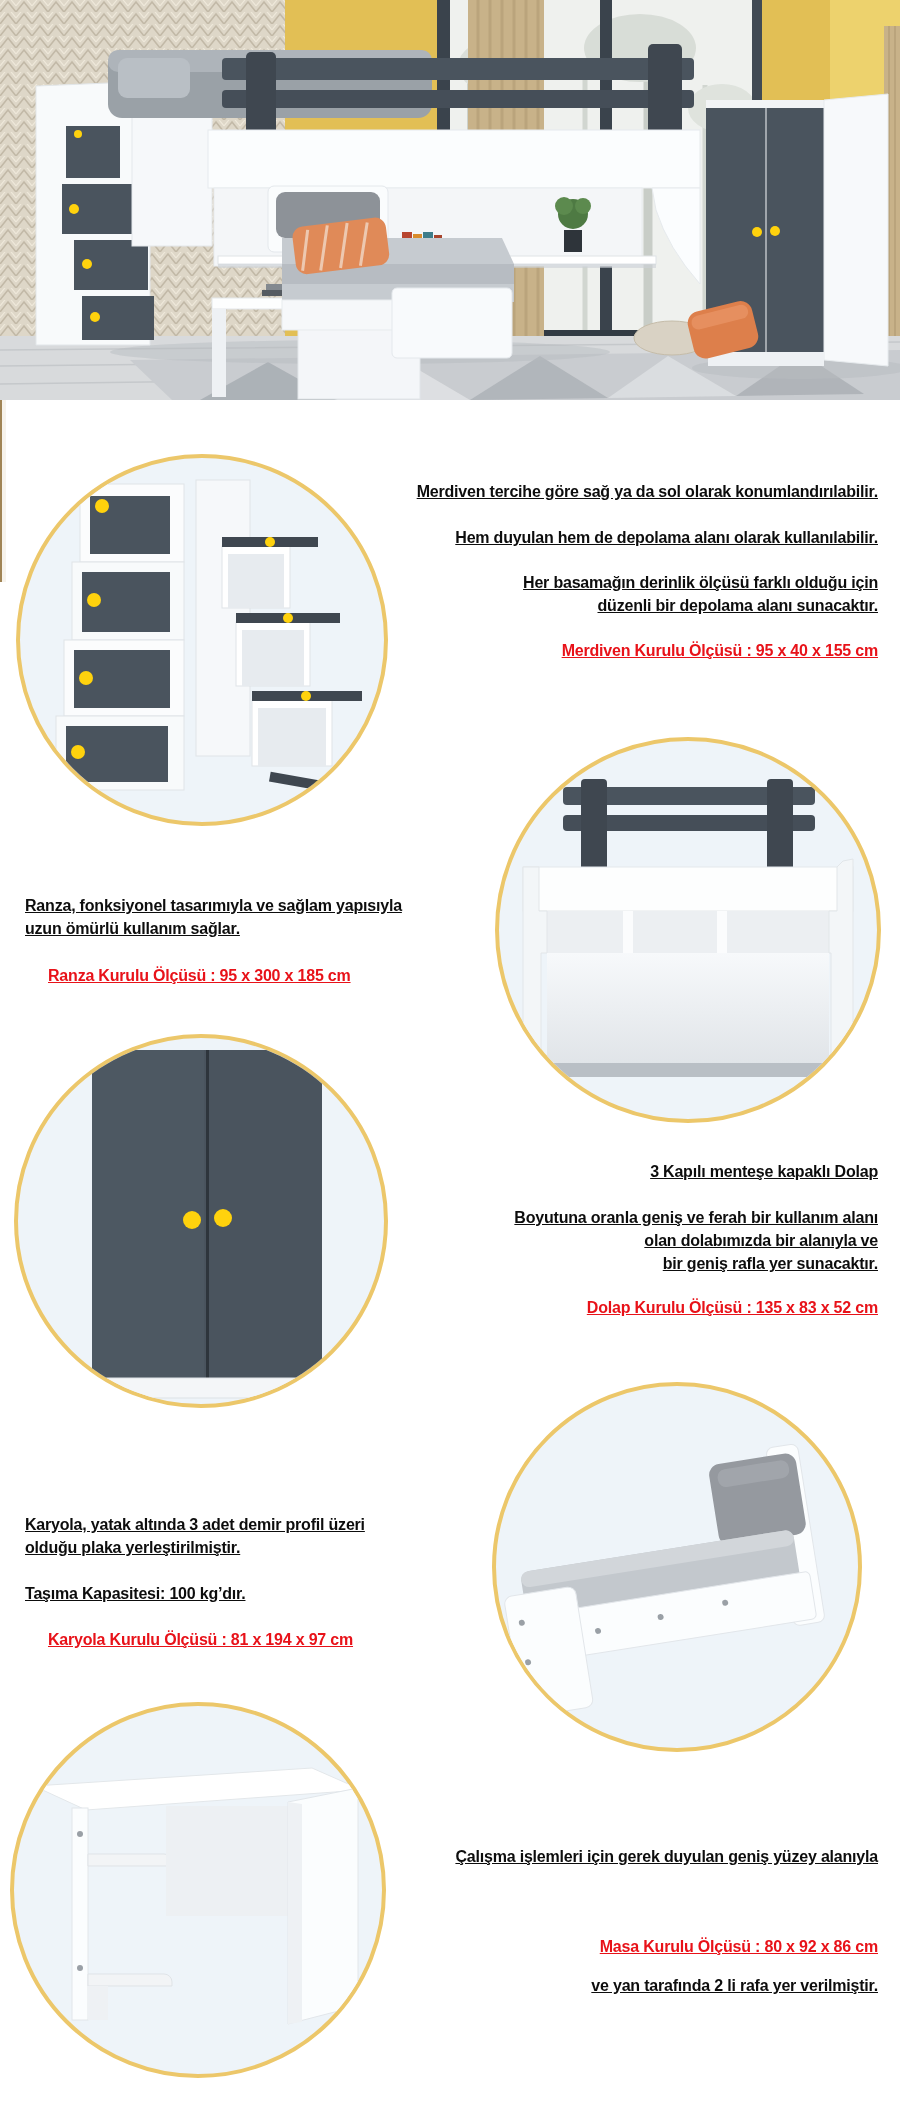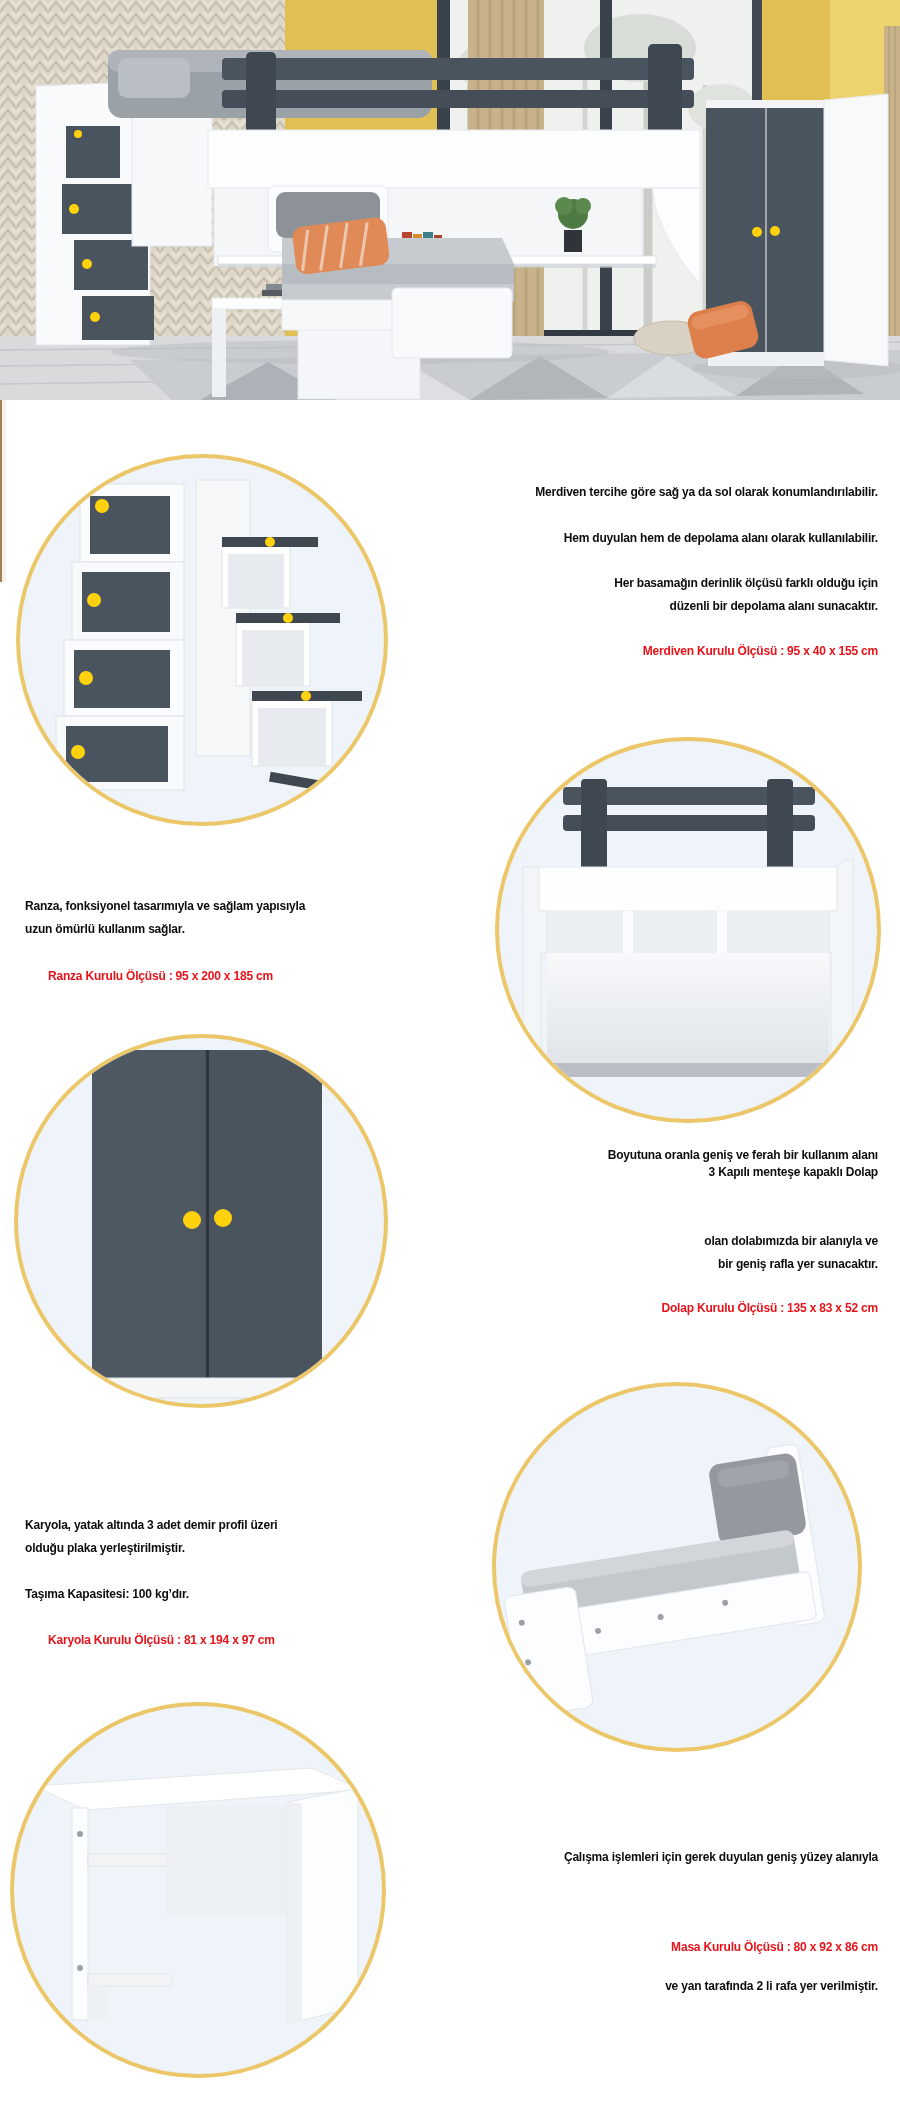--- a/index.html
+++ b/index.html
@@ -2,22 +2,23 @@
 <html style="--accent-red: #e81219; --text-black: #0d0d0d; --ring: #ecc76a; --circle-bg: #eef4f9; --furniture-dark: #4a545e; --knob-yellow: #ffd20d; --wall-yellow: #e2bf55;"><head>
 <meta charset="utf-8">
 <style>
   html,body{margin:0;padding:0;}
   body{
     width:900px;height:2120px;position:relative;background:#ffffff;
     font-family:"Liberation Sans","DejaVu Sans",sans-serif;overflow:hidden;
   }
   .line{
     position:absolute;white-space:nowrap;font-weight:bold;
-    font-size:12px;line-height:22px;letter-spacing:-0.2px;
+    font-size:16px;line-height:22px;letter-spacing:-0.2px;
     color:var(--text-black,#0d0d0d);
+    text-decoration:underline;
   }
   .line.r{right:22px;text-align:right;}
   .line.l{left:25px;text-align:center;}
   .line.dim{color:var(--accent-red,#e81219);padding-left:23px;}
   .circle{
     position:absolute;border-radius:50%;box-sizing:border-box;
     border:4px solid var(--ring,#ecc76a);
     background:var(--circle-bg,#eef4f9);
     overflow:hidden;
   }
@@ -235,21 +236,21 @@
 </div>
 
 <div class="line r" style="top:481px">Merdiven tercihe göre sağ ya da sol olarak konumlandırılabilir.</div>
 <div class="line r" style="top:527px">Hem duyulan hem de depolama alanı olarak kullanılabilir.</div>
 <div class="line r" style="top:572px">Her basamağın derinlik ölçüsü farklı olduğu için</div>
 <div class="line r" style="top:595px">düzenli bir depolama alanı sunacaktır.</div>
 <div class="line r dim" style="top:640px">Merdiven Kurulu Ölçüsü : 95 x 40 x 155 cm</div>
 
 <div class="line l" style="top:895px">Ranza, fonksiyonel tasarımıyla ve sağlam yapısıyla</div>
 <div class="line l" style="top:918px">uzun ömürlü kullanım sağlar.</div>
-<div class="line l dim" style="top:965px">Ranza Kurulu Ölçüsü : 95 x 200 x 185 cm</div>
+<div class="line l dim" style="top:965px">Ranza Kurulu Ölçüsü : 95 x 300 x 185 cm</div>
 
 <div class="circle" style="left:495px;top:737px;width:386px;height:386px">
   <svg width="378" height="378" viewBox="0 0 378 378">
     <g>
       <rect x="64" y="46" width="252" height="18" rx="4" style="fill:var(--furniture-dark,#4a545e)"></rect>
       <rect x="64" y="74" width="252" height="16" rx="4" fill="#454e58"></rect>
       <rect x="82" y="38" width="26" height="96" rx="4" fill="#3f4750"></rect>
       <rect x="268" y="38" width="26" height="96" rx="4" fill="#3f4750"></rect>
     </g>
     <g>
@@ -276,21 +277,21 @@
       <rect x="74" y="12" width="112" height="328" fill="#515b66" opacity="0.55"></rect>
       <rect x="188" y="12" width="3" height="328" fill="#2e353c"></rect>
       <circle cx="174" cy="182" r="9" style="fill:var(--knob-yellow,#ffd20d)"></circle>
       <circle cx="205" cy="180" r="9" style="fill:var(--knob-yellow,#ffd20d)"></circle>
       <rect x="78" y="340" width="222" height="20" fill="#f4f6f8" stroke="#dde2e6"></rect>
     </g>
   </svg>
 </div>
 
 <div class="line r" style="top:1161px">3 Kapılı menteşe kapaklı Dolap</div>
-<div class="line r" style="top:1144px">Boyutuna oranla geniş ve ferah bir kullanım alanı</div>
+<div class="line r" style="top:1207px">Boyutuna oranla geniş ve ferah bir kullanım alanı</div>
 <div class="line r" style="top:1230px">olan dolabımızda bir alanıyla ve</div>
 <div class="line r" style="top:1253px">bir geniş rafla yer sunacaktır.</div>
 <div class="line r dim" style="top:1297px">Dolap Kurulu Ölçüsü : 135 x 83 x 52 cm</div>
 
 <div class="line l" style="top:1514px">Karyola, yatak altında 3 adet demir profil üzeri</div>
 <div class="line l" style="top:1537px">olduğu plaka yerleştirilmiştir.</div>
 <div class="line l" style="top:1583px">Taşıma Kapasitesi: 100 kg’dır.</div>
 <div class="line l dim" style="top:1629px">Karyola Kurulu Ölçüsü : 81 x 194 x 97 cm</div>
 
 <div class="circle" style="left:492px;top:1382px;width:370px;height:370px">

